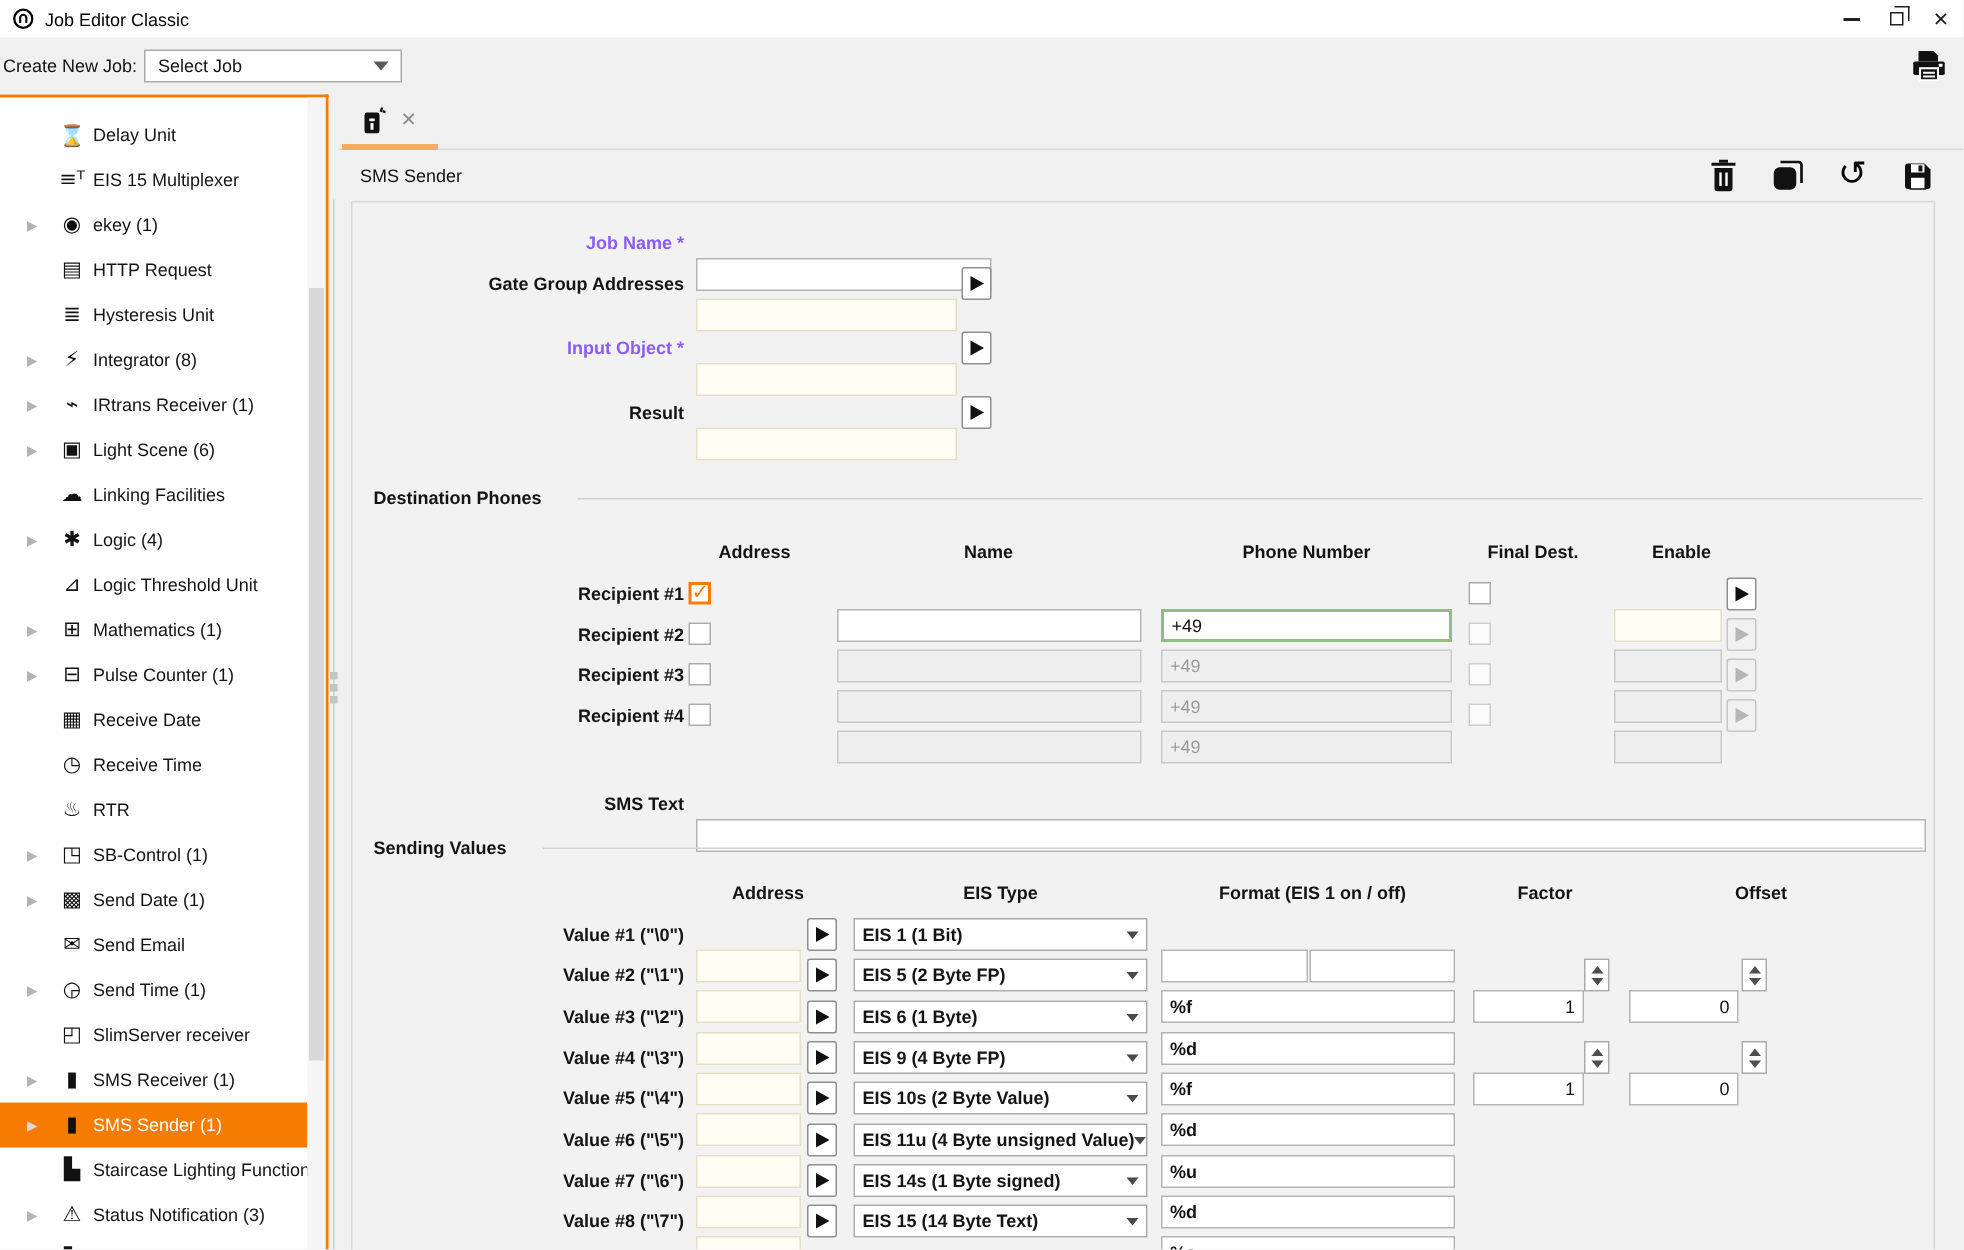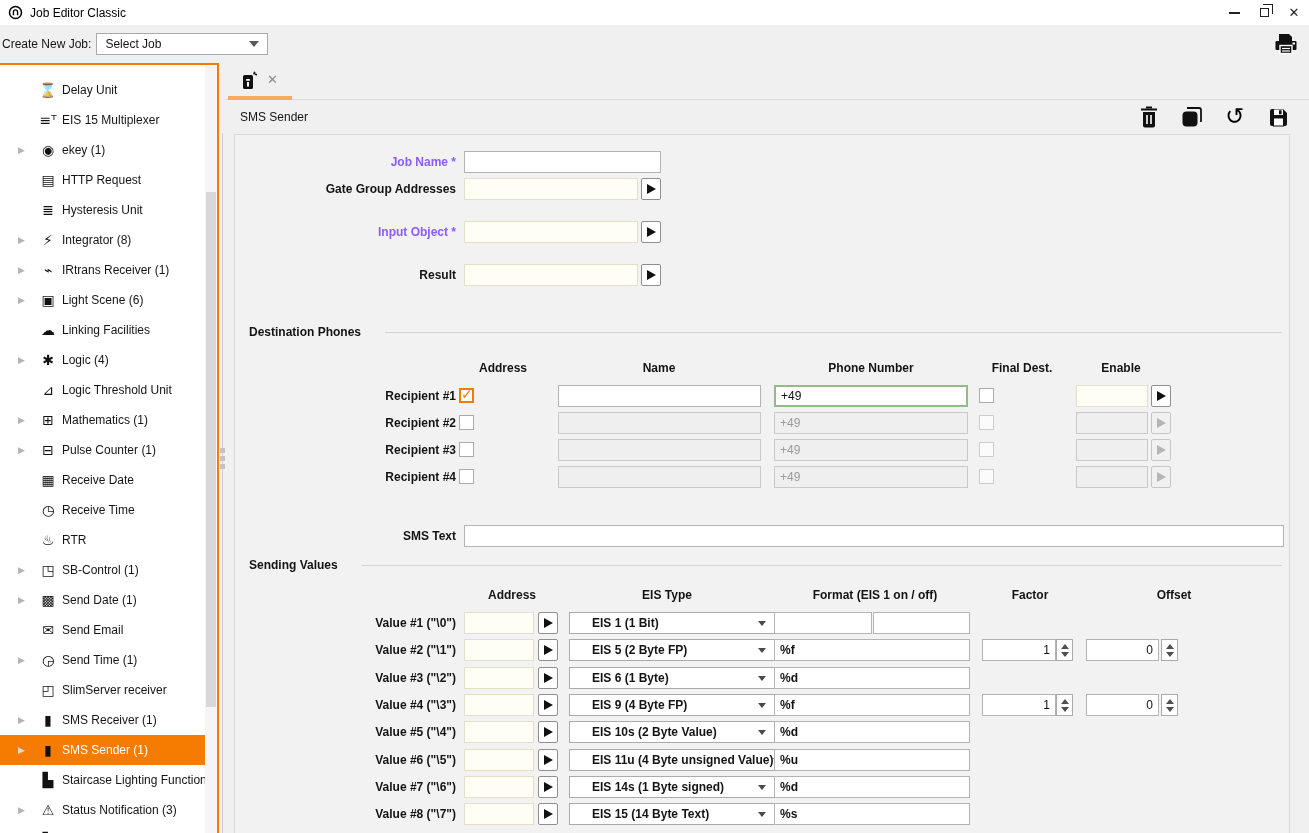--- a/index.html
+++ b/index.html
@@ -55,21 +55,21 @@
   .act-btn { width:24px; height:24px; display:flex; align-items:center; justify-content:center; }
   .undo-glyph { font-size:23px; font-family:"DejaVu Sans",sans-serif; color:#000; line-height:1; margin-top:-2px; }
 
   .bigpanel { position:relative; margin-left:8px; margin-right:19px; height:700px;
     background:#f2f2f2; border:1px solid #d8d8d8; border-bottom:none; }
 
   
   .f-label { position:absolute; left:0; width:221px; text-align:right; font-weight:700; line-height:22px; white-space:nowrap; }
   .f-label.req { color:#8b5cf6; }
   .fld { position:absolute; height:22px; border:1px solid #b4b4b4; background:#fff; padding:0 5px;
-    font-family:"Liberation Sans","DejaVu Sans",sans-serif; font-size:12px; color:#111; outline:none; }
+    font-family:"Liberation Sans","DejaVu Sans",sans-serif; font-size:12px; color:#111; outline:none;margin-top:21px; }
   .fld.cream { background:#fffef4; border-color:#e3dfc8; }
   .fld.disabled { background:#efefef; border-color:#c9c9c9; color:#9b9b9b; }
   .fld.green { border:2px solid #92bc84; }
   .fld.num { text-align:right; font-weight:400; }
   .fld.semib { font-weight:700; }
   .pick { position:absolute; width:20px; height:22px; background:#fff; border:1px solid #8f8f8f; border-radius:2px;
     display:flex; align-items:center; justify-content:center; }
   .pick i { width:0; height:0; border-top:5px solid transparent; border-bottom:5px solid transparent; border-left:9px solid #111; }
   .pick.disabled { border-color:#c6c6c6; background:#f1f1f1; }
   .pick.disabled i { border-left-color:#b5b5b5; }
@@ -86,22 +86,22 @@
   .cb.disabled { border-color:#cdcdcd; background:#fbfbfb; }
 
   .dp-row,.sv-row { position:absolute; left:0; width:100%; height:22px; }
   .row-label { position:absolute; left:0; width:221px; text-align:right; font-weight:700; line-height:22px; white-space:nowrap; }
 
   .c-active { left:224px; } .c-final { left:744px; }
   .dp-name { left:323px; width:203px; } .dp-phone { left:539px; width:194px; }
   .dp-enable { left:841px; width:72px; } .dp-pick { left:916px; }
 
   .sv-addr { left:229px; width:70px; } .sv-pick { left:303px; }
-  .sel { position:absolute; left:334px; width:220px; height:22px; background:#fff; border:1px solid #ababab;
-    display:flex; align-items:center; padding:0 22px; font-weight:700; white-space:nowrap; overflow:hidden; }
+  .sel { position:absolute; left:334px; width:196px; height:22px; background:#fff; border:1px solid #ababab;
+    display:flex; align-items:center; padding:0 5px; font-weight:700; white-space:nowrap; overflow:hidden; }
   .sel .arr { margin-left:auto; flex:none; width:0; height:0; border-left:4px solid transparent; border-right:4px solid transparent; border-top:5px solid #4a4a4a; }
   .sv-fmt { left:539px; width:196px; } .sv-fmt-on { left:539px; width:98px; } .sv-fmt-off { left:638px; width:97px; }
   .sv-factor { left:747px; width:74px; } .sv-offset { left:851px; width:73px; }
   .spin { position:absolute; width:17px; height:22px; background:#fff; border:1px solid #ababab;
     display:flex; flex-direction:column; align-items:center; justify-content:center; gap:3px; }
   .spin i { display:block; width:0; height:0; }
   .spin .up { border-left:4px solid transparent; border-right:4px solid transparent; border-bottom:5px solid #4f4f4f; }
   .spin .dn { border-left:4px solid transparent; border-right:4px solid transparent; border-top:5px solid #4f4f4f; }
   .sp-factor { left:821px; } .sp-offset { left:926px; }
 </style>

